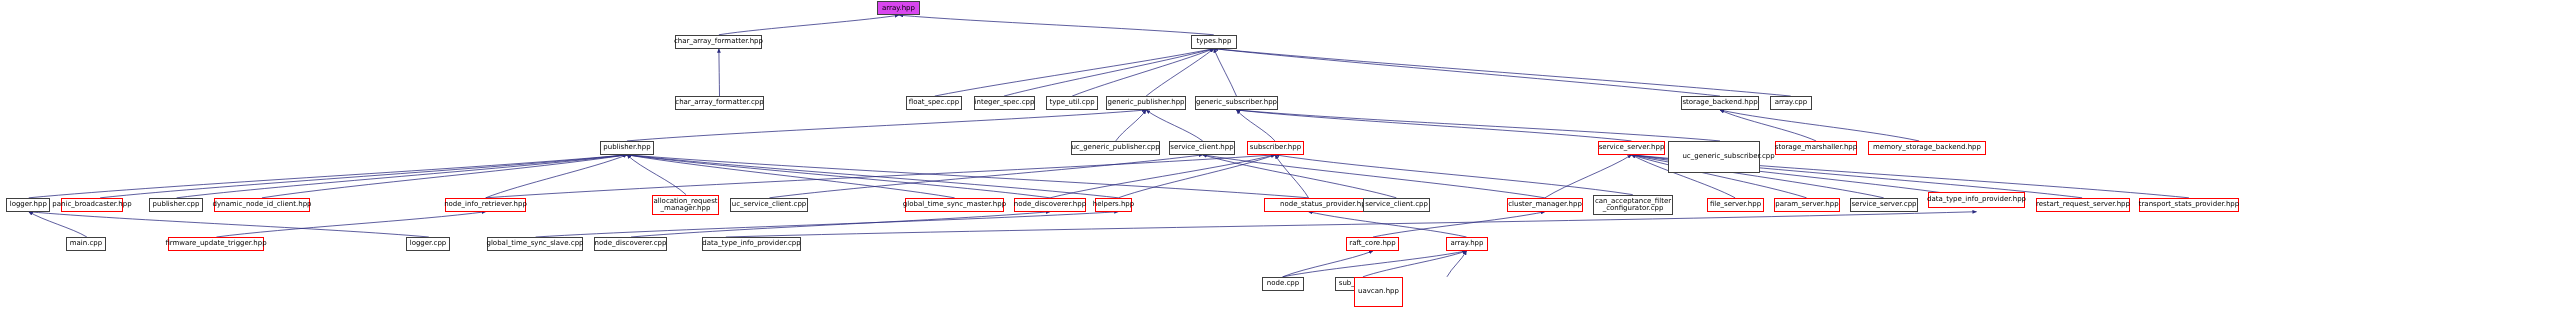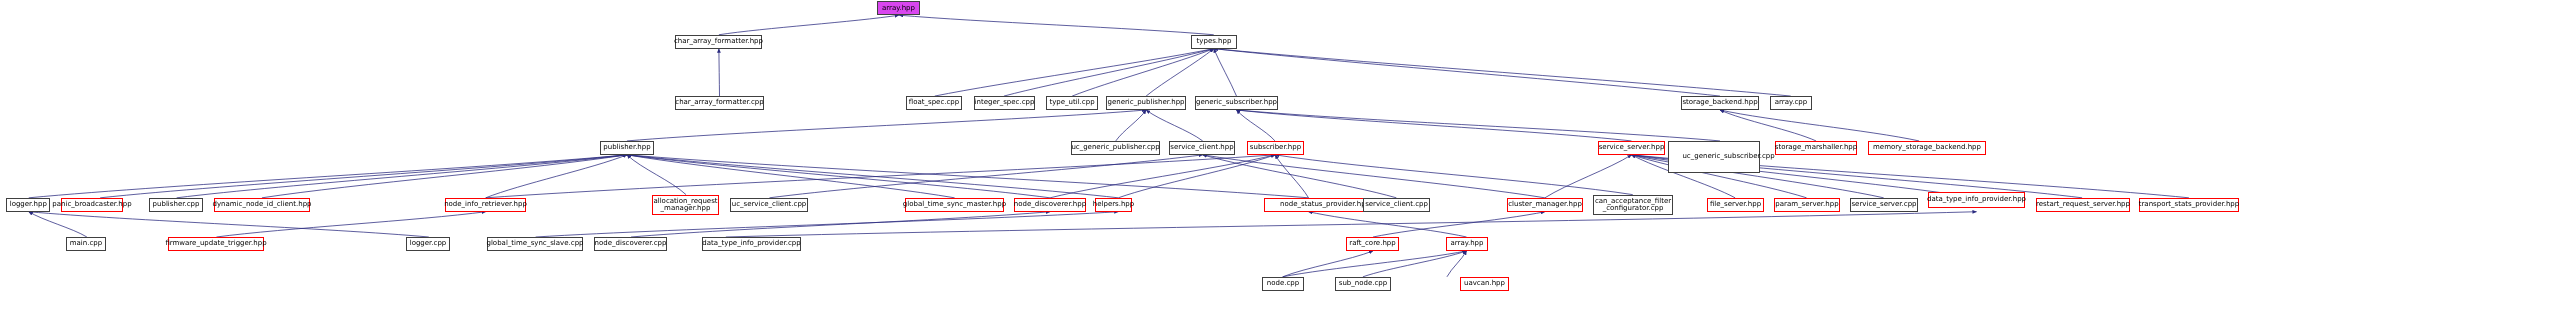--- a/index.html
+++ b/index.html
@@ -127,16 +127,16 @@
       <div class="node" style="left: 66px; top: 237px; width: 40px; height: 14px;">main.cpp</div>
       <div class="node red" style="left: 168px; top: 237px; width: 96px; height: 14px;">firmware_update_trigger.hpp</div>
       <div class="node" style="left: 406px; top: 237px; width: 44px; height: 14px;">logger.cpp</div>
       <div class="node" style="left: 487px; top: 237px; width: 96px; height: 14px;">global_time_sync_slave.cpp</div>
       <div class="node" style="left: 594px; top: 237px; width: 73px; height: 14px;">node_discoverer.cpp</div>
       <div class="node" style="left: 676px; top: 237px; width: 99px; height: 14px; margin-left: 26px;">data_type_info_provider.cpp</div>
       <div class="node red" style="left: 1346px; top: 237px; width: 53px; height: 14px;">raft_core.hpp</div>
       <div class="node red" style="left: 1446px; top: 237px; width: 42px; height: 14px;">array.hpp</div>
       <div class="node" style="left: 1262px; top: 277px; width: 42px; height: 14px;">node.cpp</div>
       <div class="node" style="left: 1335px; top: 277px; width: 56px; height: 14px;">sub_node.cpp</div>
-      <div class="node red" style="left: 1460px; top: 277px; width: 49px; height: 14px;">uavcan.hpp</div>
+      <div class="node red" style="left: 1354px; top: 277px; width: 49px; height: 30px;">uavcan.hpp</div>
     </div>
 </div>
 
 
 </body></html>

